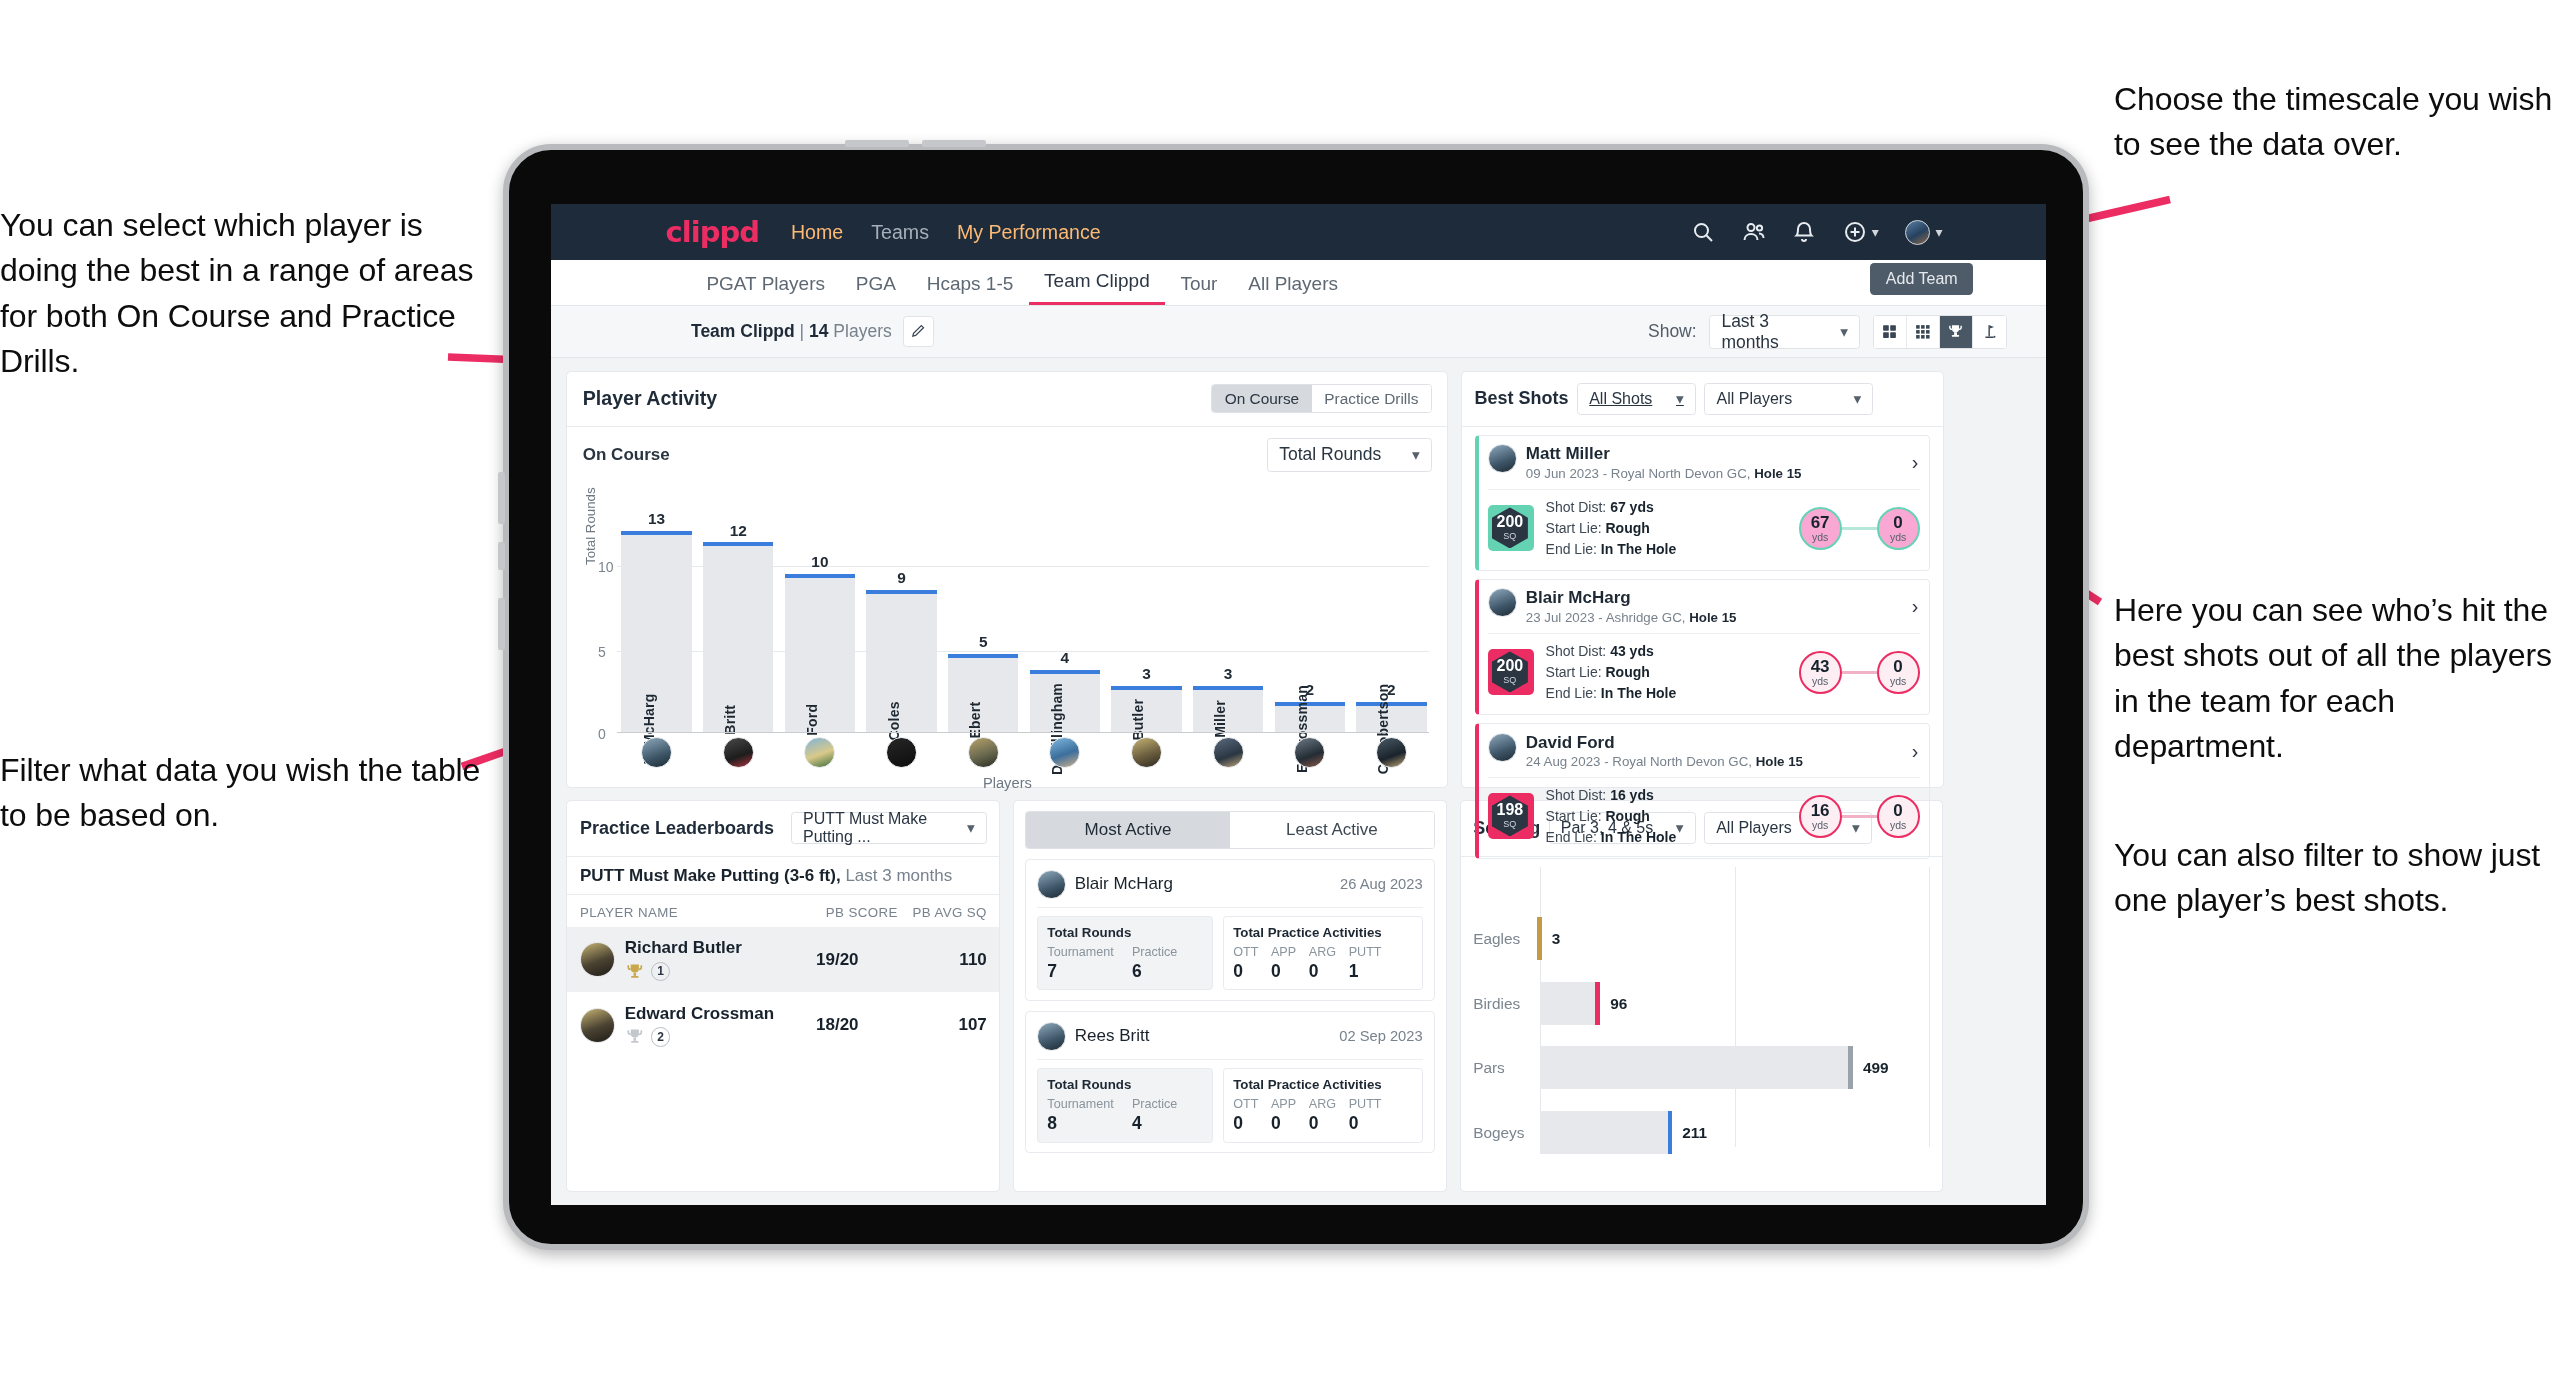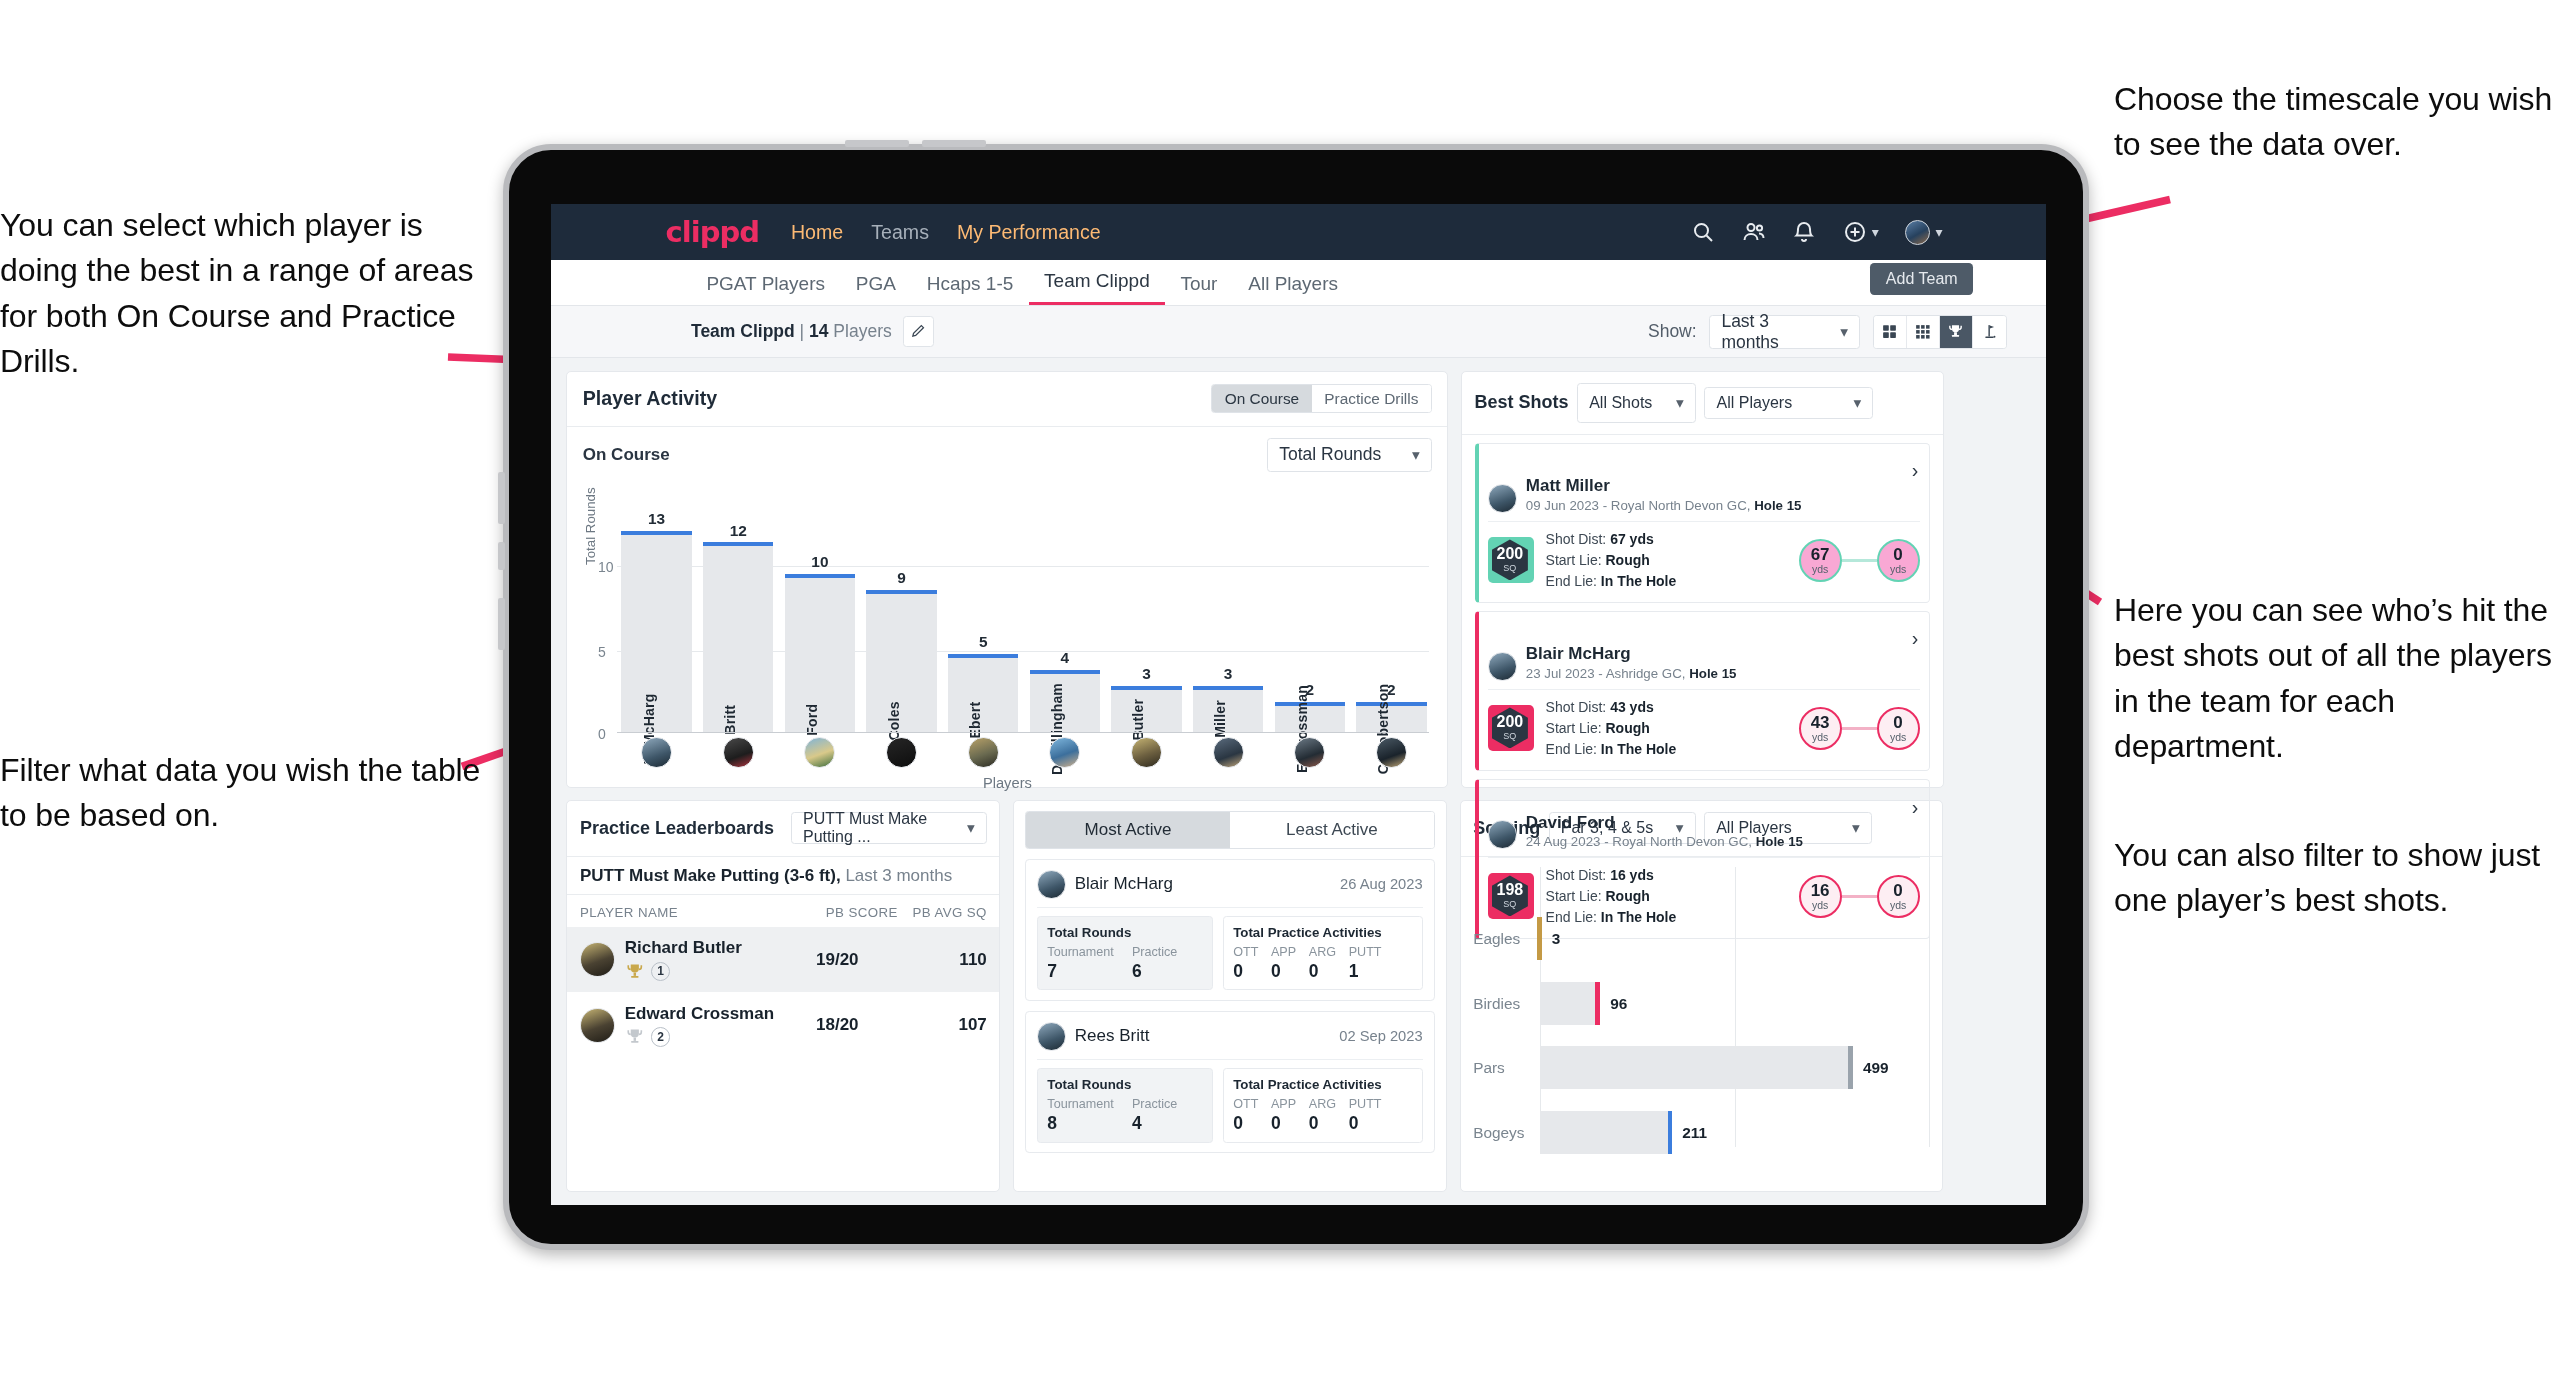--- a/index.html
+++ b/index.html
@@ -157,28 +157,28 @@
   .av {
     width: 31px; height: 31px; border-radius: 50%;
     border: 1.4px solid #e3e6ea; display: block;
   }
   #xlabel { position: absolute; left: 0; right: 0; bottom: -15.4px; text-align: center; font-size: 14.7px; color: #6d7883; }
 
   
   #best-shots { width: 483px; height: 417px; position: relative; }
   .bs-head { display: flex; align-items: center; gap: 8.4px; padding: 11.2px 12.6px; }
   .bs-title { font-size: 18px; font-weight: 700; color: #1f2b38; }
-  #bs-sel1 { width: 119px; height: 40px; font-size: 16px; }
+  #bs-sel1 { width: 119px; height: 32px; font-size: 16px; text-decoration: underline; }
   #bs-sel2 { width: 169px; height: 32px; font-size: 16px; }
   .shot {
     margin: 8.4px 12.6px; border: 0.7px solid #e7eaee; border-radius: 4.2px;
     border-left: 4.9px solid #ec2d63; padding: 8.4px 9.8px 9.8px 9.8px; position: relative;
   }
   .shot.teal { border-left-color: #63d3b4; }
-  .shot-top { display: flex; align-items: flex-end; gap: 8.4px; margin-top: 24px; }
+  .shot-top { display: flex; align-items: flex-start; gap: 8.4px; }
   .shot-av { width: 29px; height: 29px; border-radius: 50%; border: 1.4px solid #e3e6ea; }
   .shot-name { font-size: 17px; font-weight: 700; color: #1d2833; }
   .shot-meta { font-size: 13.3px; color: #77828d; margin-top: 1.4px; }
   .shot-meta b { color: #1d2833; }
   .shot-chev { position: absolute; right: 11.2px; top: 15.4px; color: #2b3642; font-size: 19.6px; }
   .shot-hr { height: 0.7px; background: #eceff2; margin: 7.7px 0 7.7px 0; }
   .shot-body { display: flex; align-items: center; gap: 11.2px; }
   .sq-badge {
     width: 46px; height: 46px; border-radius: 4.9px; background: #ec2d63;
     display: flex; align-items: center; justify-content: center; flex: none;

